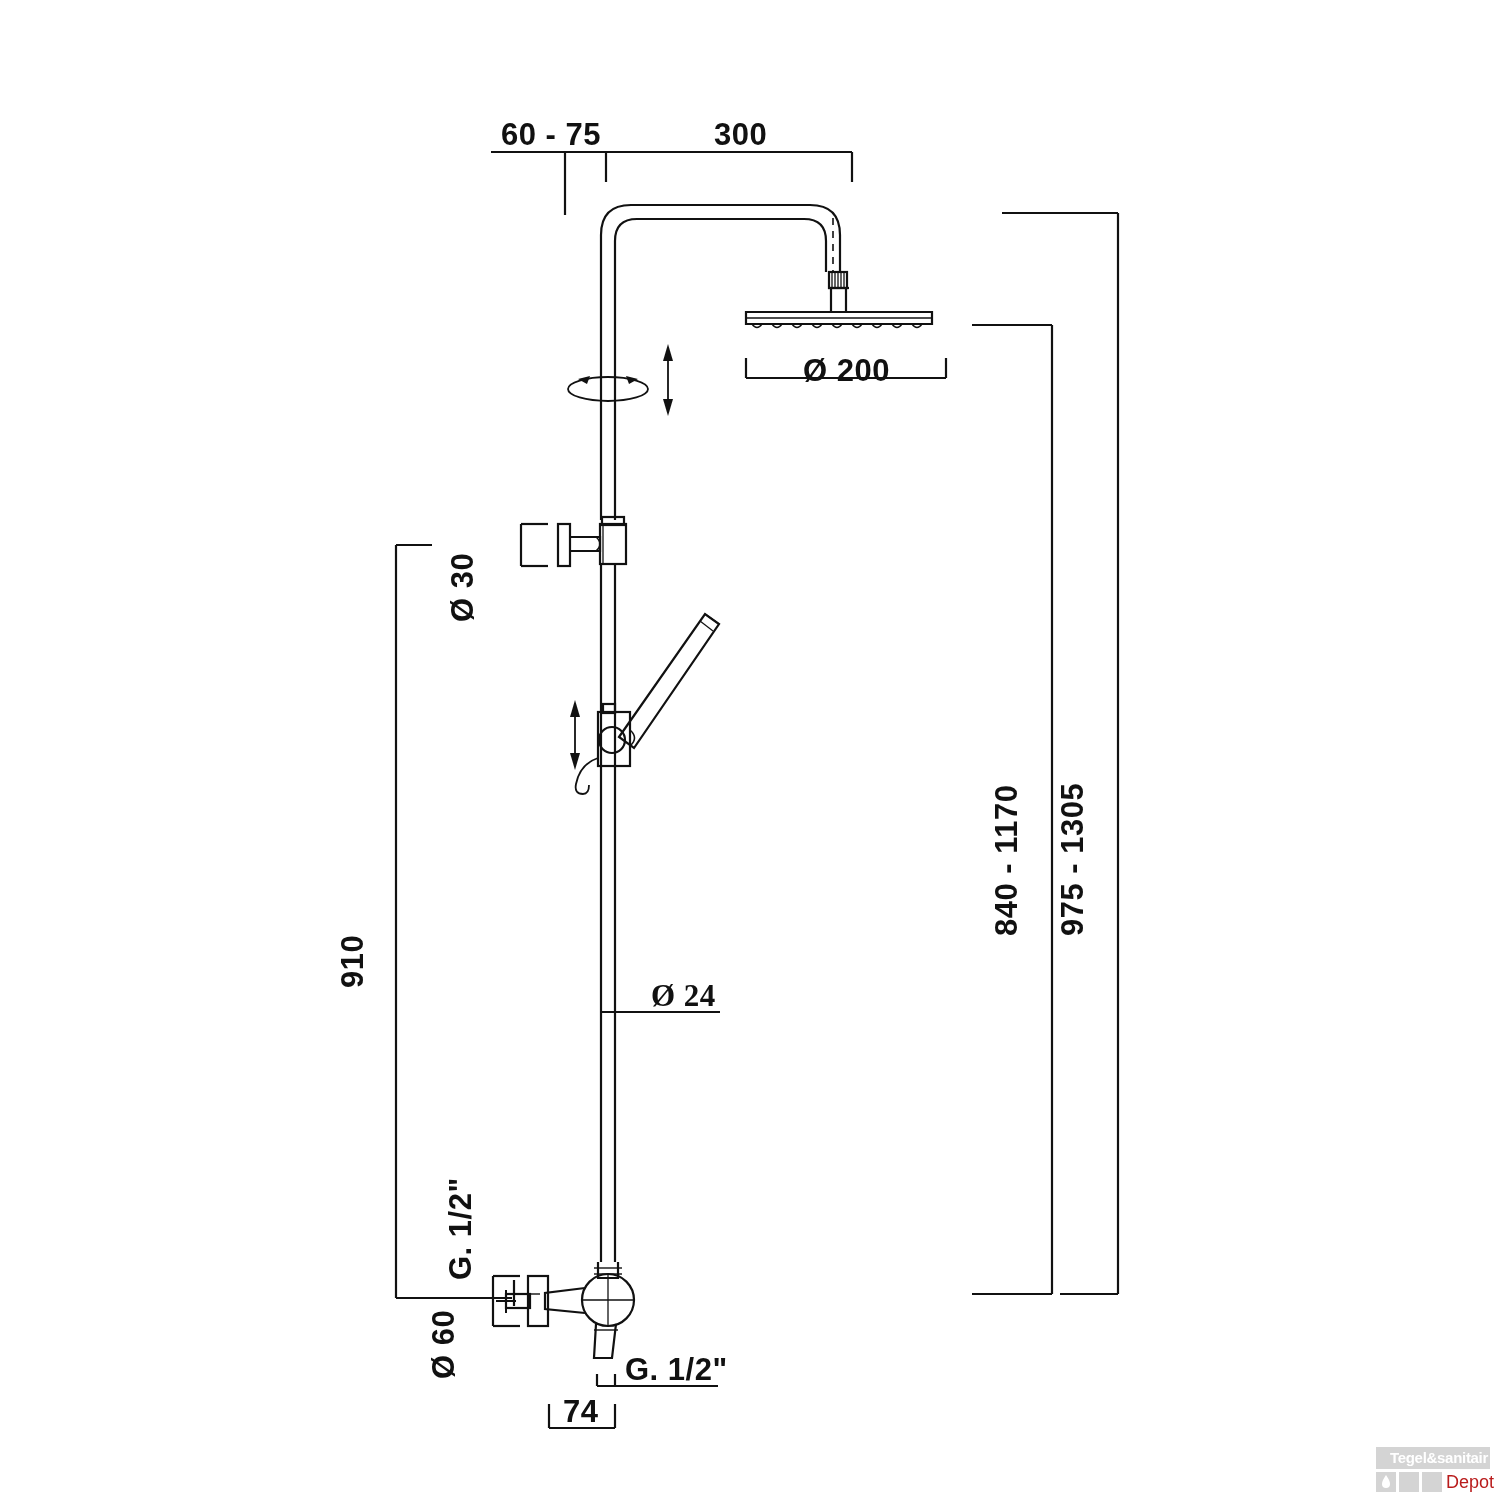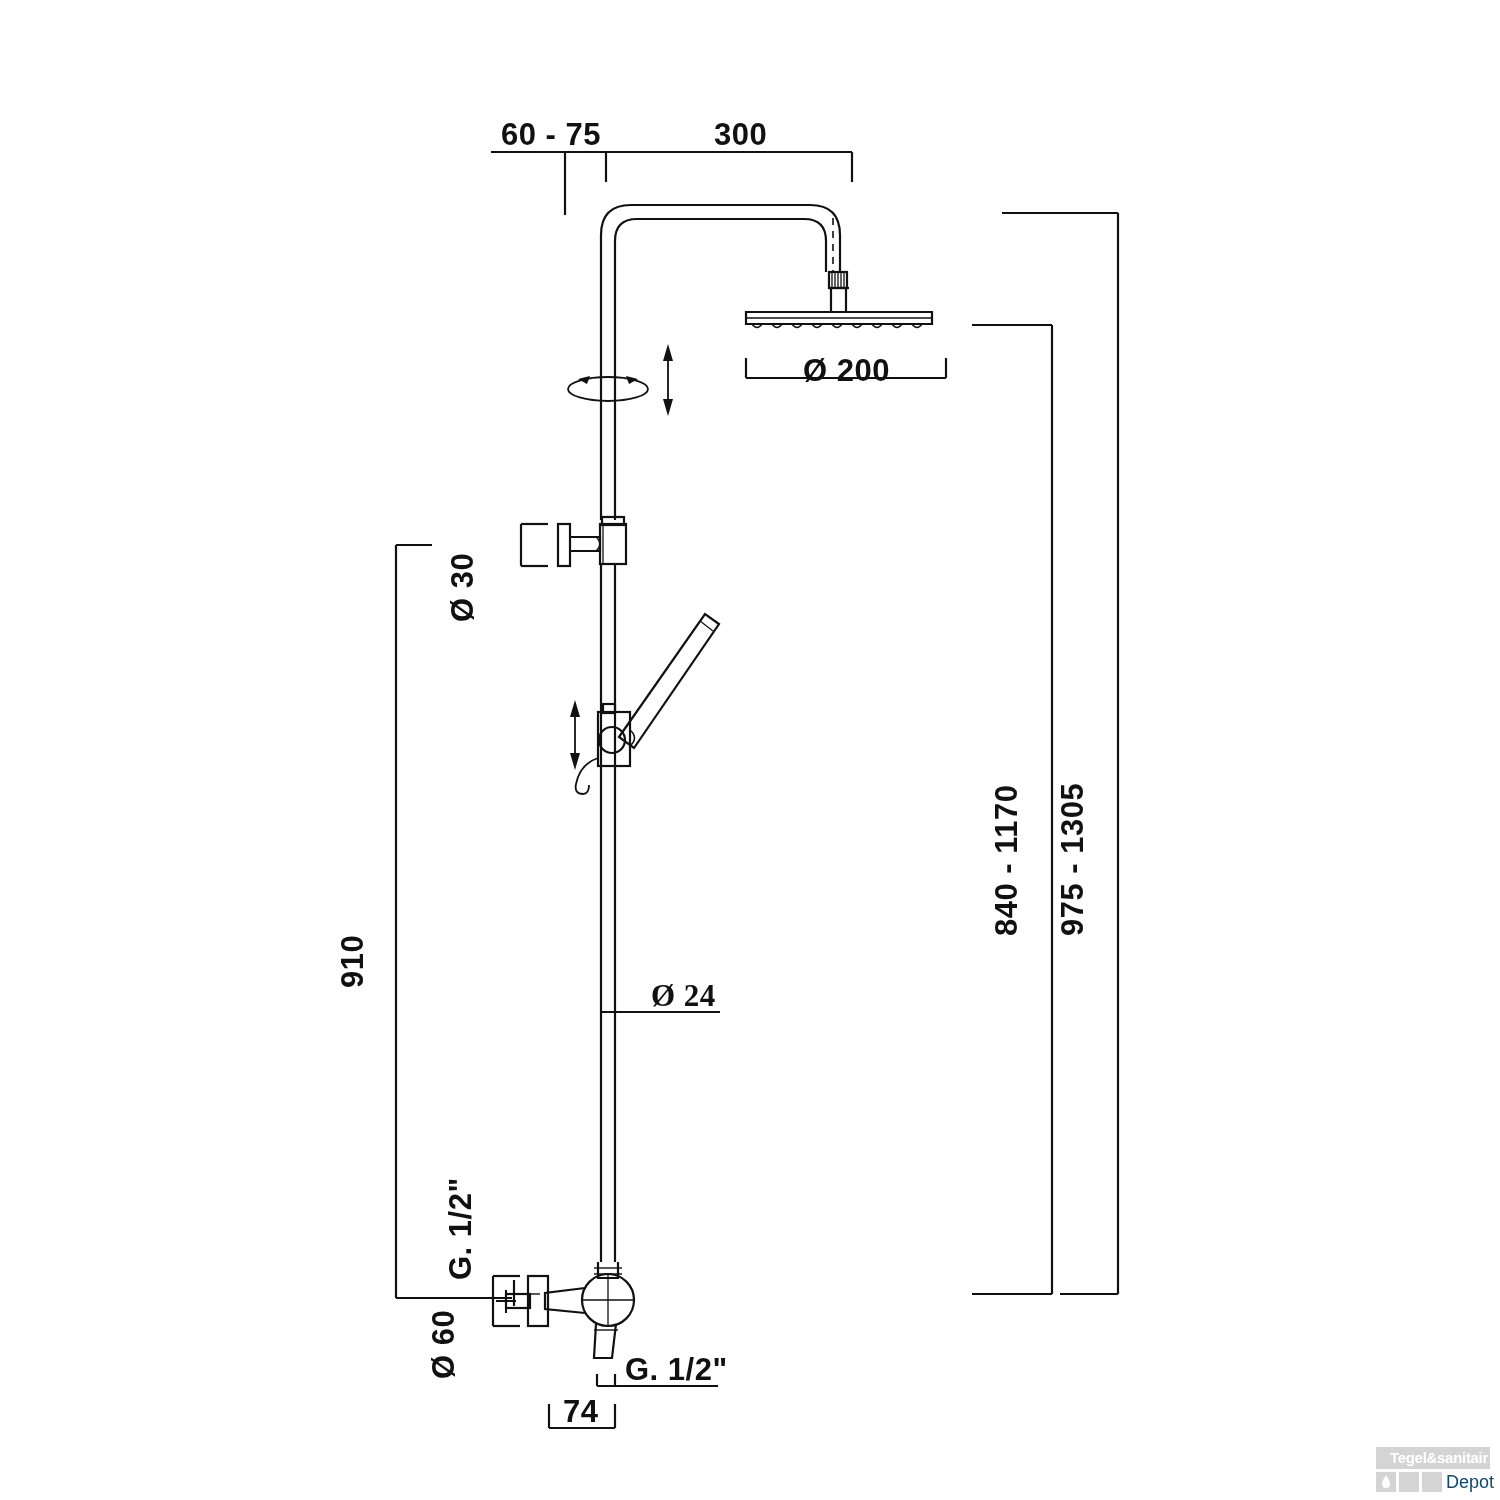--- a/index.html
+++ b/index.html
@@ -73,21 +73,21 @@
   }
   #logo .sq1 { left: 14px; }
   #logo .sq2 { left: 37px; }
   #logo .sq3 { left: 60px; }
   #logo .depot {
     position: absolute;
     left: 84px;
     top: 24px;
     font-family: "Liberation Sans", sans-serif;
     font-size: 18px;
-    color: #0c4a6e;
+    color: #b91c1c;
     line-height: 22px;
   }
   #logo .drop {
     position: absolute;
     left: 20px;
     top: 28px;
     width: 8px;
     height: 13px;
   }
 </style>

